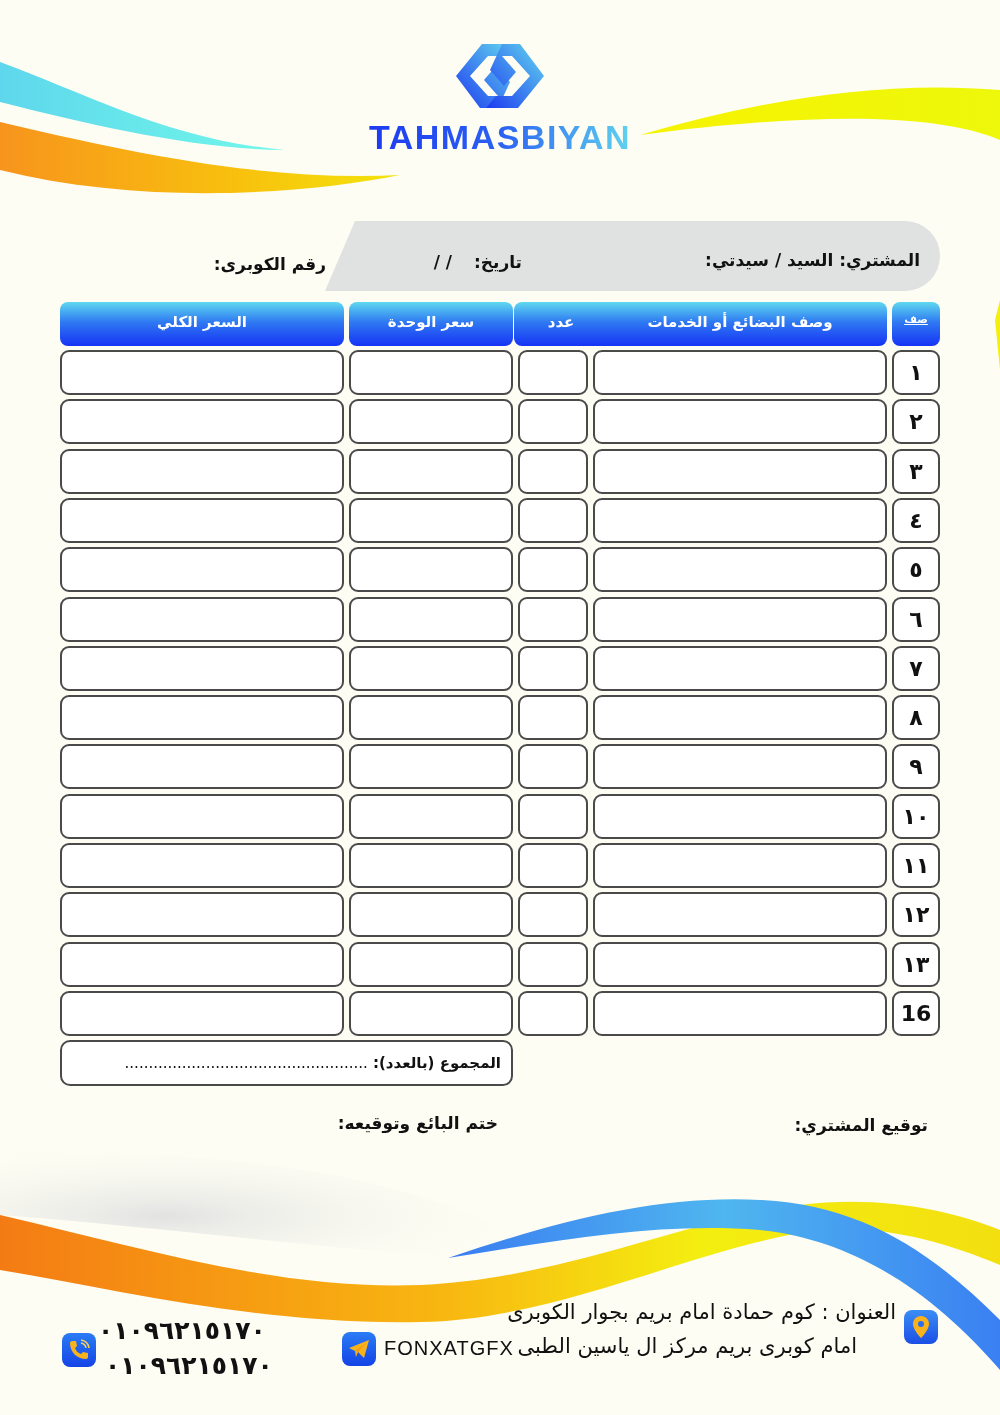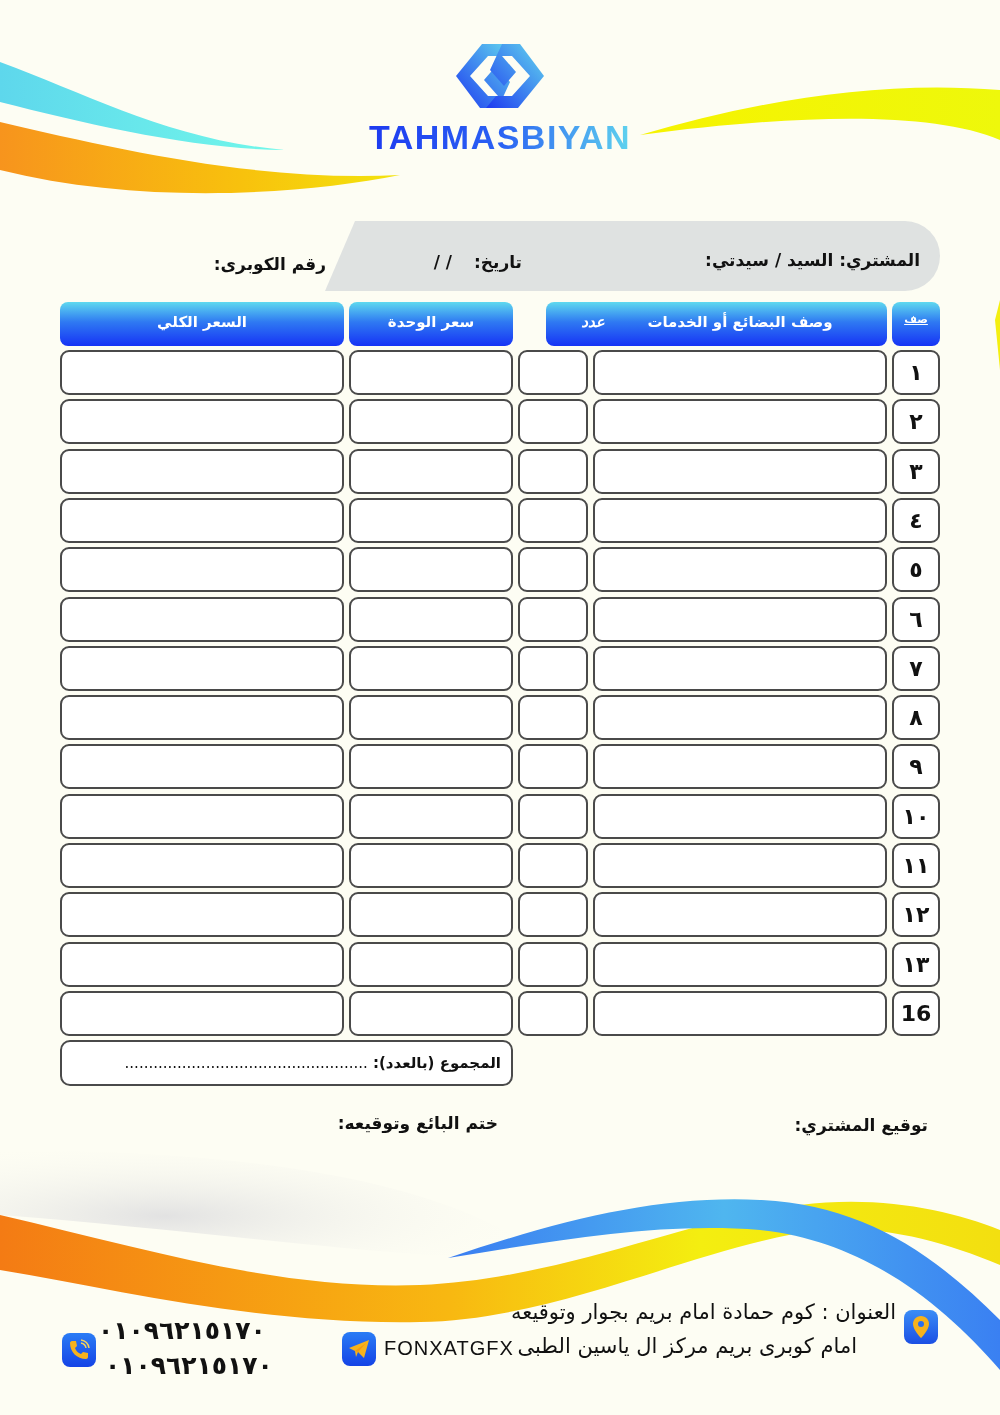--- a/index.html
+++ b/index.html
@@ -131,21 +131,21 @@
   <div class="hdr-text" style="right:478px; top:252px;">تاريخ:</div>
   <div class="hdr-text" style="right:548px; top:252px;">/      /</div>
   <div class="hdr-text" style="right:674px; top:254px;">رقم الكوبرى:</div>
 
   <div class="th" style="left:892px; width:48px; font-size:11px;text-decoration:underline;">
       <span>صف</span>
     </div>
   <div class="th" style="left:593px; width:294px;">
       <span>وصف البضائع أو الخدمات</span>
     </div>
-  <div class="th" style="left:546px; width:94px;font-style:italic;">
+  <div class="th" style="left:514px; width:94px;">
       <span>عدد</span>
     </div>
   <div class="th" style="left:349px; width:164px;">
       <span>سعر الوحدة</span>
     </div>
   <div class="th" style="left:60px; width:284px;">
       <span>السعر الكلي</span>
     </div>
 
   <div id="rows">
@@ -256,21 +256,21 @@
 
   <div class="sig" style="right:72px;">توقيع المشتري:</div>
   <div class="sig" style="right:502px; top:1113px; font-size:17px;">ختم البائع وتوقيعه:</div>
 
   <div class="appicon" style="left:904px; top:1310px; background:linear-gradient(180deg,#3b8df6,#1b4fe4);">
     <svg width="20" height="24" viewBox="0 0 20 24">
         <path d="M10,1 C5,1 2,5 2,9 C2,15 10,23 10,23 C10,23 18,15 18,9 C18,5 15,1 10,1 Z" fill="#f7b21c"></path>
         <circle cx="10" cy="9" r="3" fill="#2a6ef0"></circle>
       </svg>
   </div>
-  <div class="addr" style="right:104px; top:1300px;">العنوان : كوم حمادة امام بريم بجوار وتوقيعه</div>
+  <div class="addr" style="right:104px; top:1300px;">العنوان : كوم حمادة امام بريم بجوار الكوبرى</div>
   <div class="addr" style="right:143px; top:1334px;">امام كوبرى بريم مركز ال ياسين الطبى</div>
 
   <div class="appicon" style="left:342px; top:1332px;">
     <svg width="22" height="20" viewBox="0 0 22 20">
         <path d="M1,9 L21,1 L16,19 L10,13 L8,18 L7,12 Z" fill="#f7b21c"></path>
         <path d="M7,12 L18,4 L10,13 Z" fill="#f29a14"></path>
       </svg>
   </div>
   <div class="tg" style="left:384px; top:1337px;">FONXATGFX</div>
 

